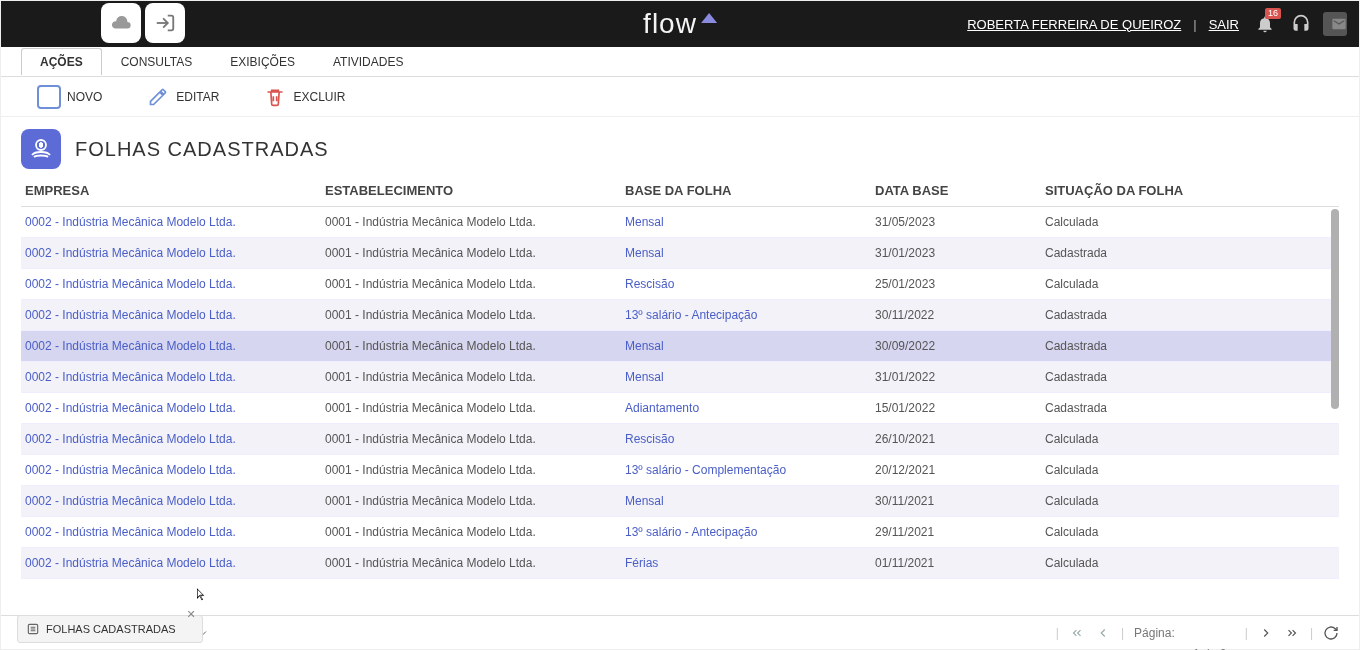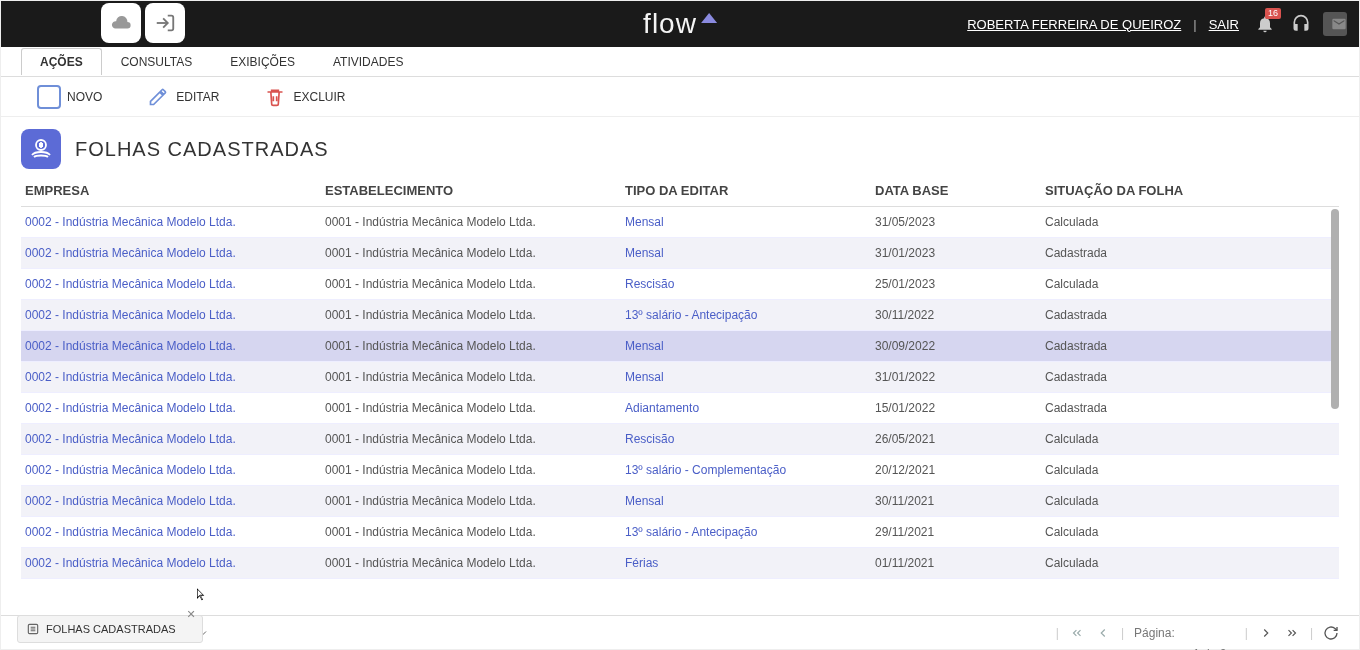--- a/index.html
+++ b/index.html
@@ -157,21 +157,21 @@
         <col class="col-empresa">
           <col class="col-estab">
           <col class="col-tipo">
           <col class="col-data">
           <col class="col-sit">
       </colgroup>
       <thead>
         <tr>
           <th>EMPRESA</th>
           <th>ESTABELECIMENTO</th>
-          <th>TIPO DA EDITAR</th>
+          <th>BASE DA FOLHA</th>
           <th>DATA BASE</th>
           <th>SITUAÇÃO DA FOLHA</th>
         </tr>
       </thead>
       <tbody id="grid-body">
           <tr>
             <td><a href="#">0002 - Indústria Mecânica Modelo Ltda.</a></td>
             <td>0001 - Indústria Mecânica Modelo Ltda.</td>
             <td><a href="#">Mensal</a></td>
             <td>31/05/2023</td>
@@ -216,21 +216,21 @@
             <td><a href="#">0002 - Indústria Mecânica Modelo Ltda.</a></td>
             <td>0001 - Indústria Mecânica Modelo Ltda.</td>
             <td><a href="#">Adiantamento</a></td>
             <td>15/01/2022</td>
             <td>Cadastrada</td>
           </tr>
           <tr>
             <td><a href="#">0002 - Indústria Mecânica Modelo Ltda.</a></td>
             <td>0001 - Indústria Mecânica Modelo Ltda.</td>
             <td><a href="#">Rescisão</a></td>
-            <td>26/05/2021</td>
+            <td>26/10/2021</td>
             <td>Calculada</td>
           </tr>
           <tr>
             <td><a href="#">0002 - Indústria Mecânica Modelo Ltda.</a></td>
             <td>0001 - Indústria Mecânica Modelo Ltda.</td>
             <td><a href="#">13º salário - Complementação</a></td>
             <td>20/12/2021</td>
             <td>Calculada</td>
           </tr>
           <tr>

